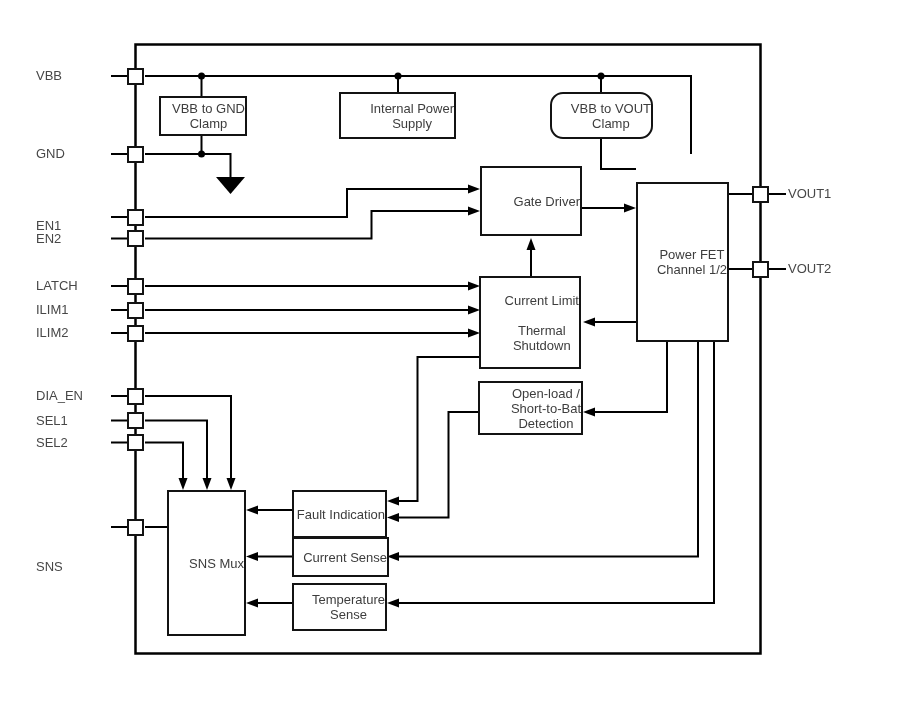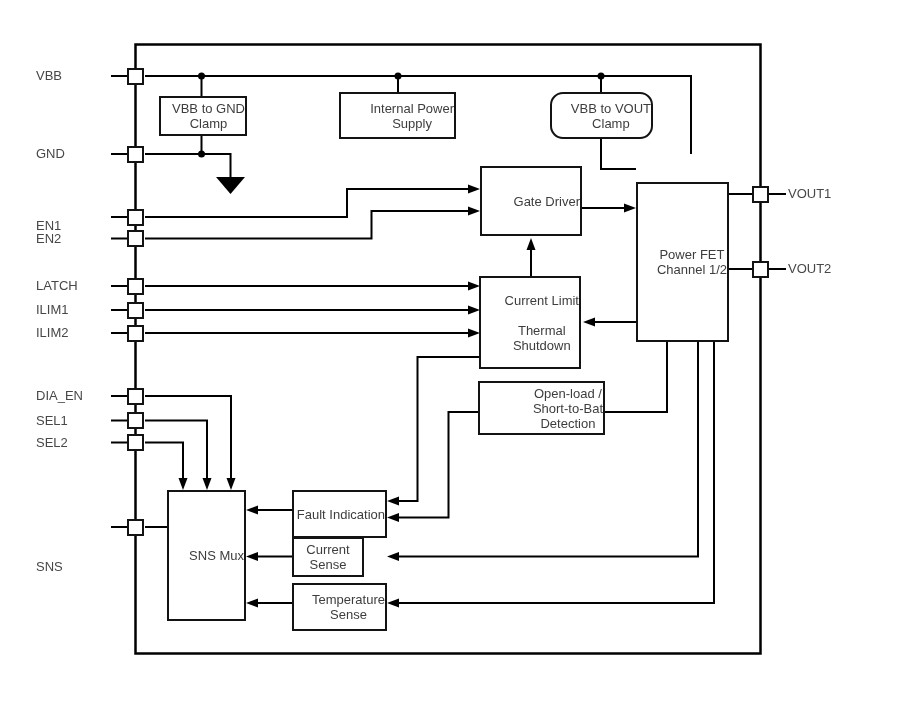--- a/index.html
+++ b/index.html
@@ -40,25 +40,25 @@
   .pl-left{left:36px;width:74px;text-align:left;}
   .pl-right{left:788px;width:70px;text-align:left;}
 
   
   .b-vbb-gnd-clamp{left:159px;top:96px;width:88px;height:40px;}
   .b-internal-power-supply{left:339px;top:92px;width:117px;height:47px;}
   .b-vbb-vout-clamp{left:550px;top:92px;width:103px;height:47px;border-radius:13px;}
   .b-gate-driver{left:480px;top:166px;width:102px;height:70px;}
   .b-power-fet{left:636px;top:160px;width:93px;height:160px;margin-top:22px;}
   .b-current-limit{left:479px;top:276px;width:102px;height:93px;}
-  .b-open-load{left:478px;top:381px;width:127px;height:54px;}
+  .b-open-load{left:478px;top:381px;width:105px;height:54px;}
   .b-fault-indication{left:292px;top:490px;width:95px;height:48px;}
-  .b-current-sense{left:292px;top:537px;width:72px;height:40px;}
+  .b-current-sense{left:292px;top:537px;width:97px;height:40px;}
   .b-temperature-sense{left:292px;top:583px;width:95px;height:48px;}
-  .b-sns-mux{left:167px;top:490px;width:79px;height:131px;}
+  .b-sns-mux{left:167px;top:490px;width:79px;height:146px;}
 
   
   .ps-vbb{left:127px;top:67.5px;}   .ps-gnd{left:127px;top:145.5px;}
   .ps-en1{left:127px;top:208.5px;}  .ps-en2{left:127px;top:230px;}
   .ps-latch{left:127px;top:277.5px;}.ps-ilim1{left:127px;top:301.5px;}
   .ps-ilim2{left:127px;top:324.5px;}.ps-dia-en{left:127px;top:387.5px;}
   .ps-sel1{left:127px;top:412px;}   .ps-sel2{left:127px;top:434px;}
   .ps-sns{left:127px;top:518.5px;}
   .ps-vout1{left:752px;top:185.5px;}.ps-vout2{left:752px;top:260.5px;}
 

